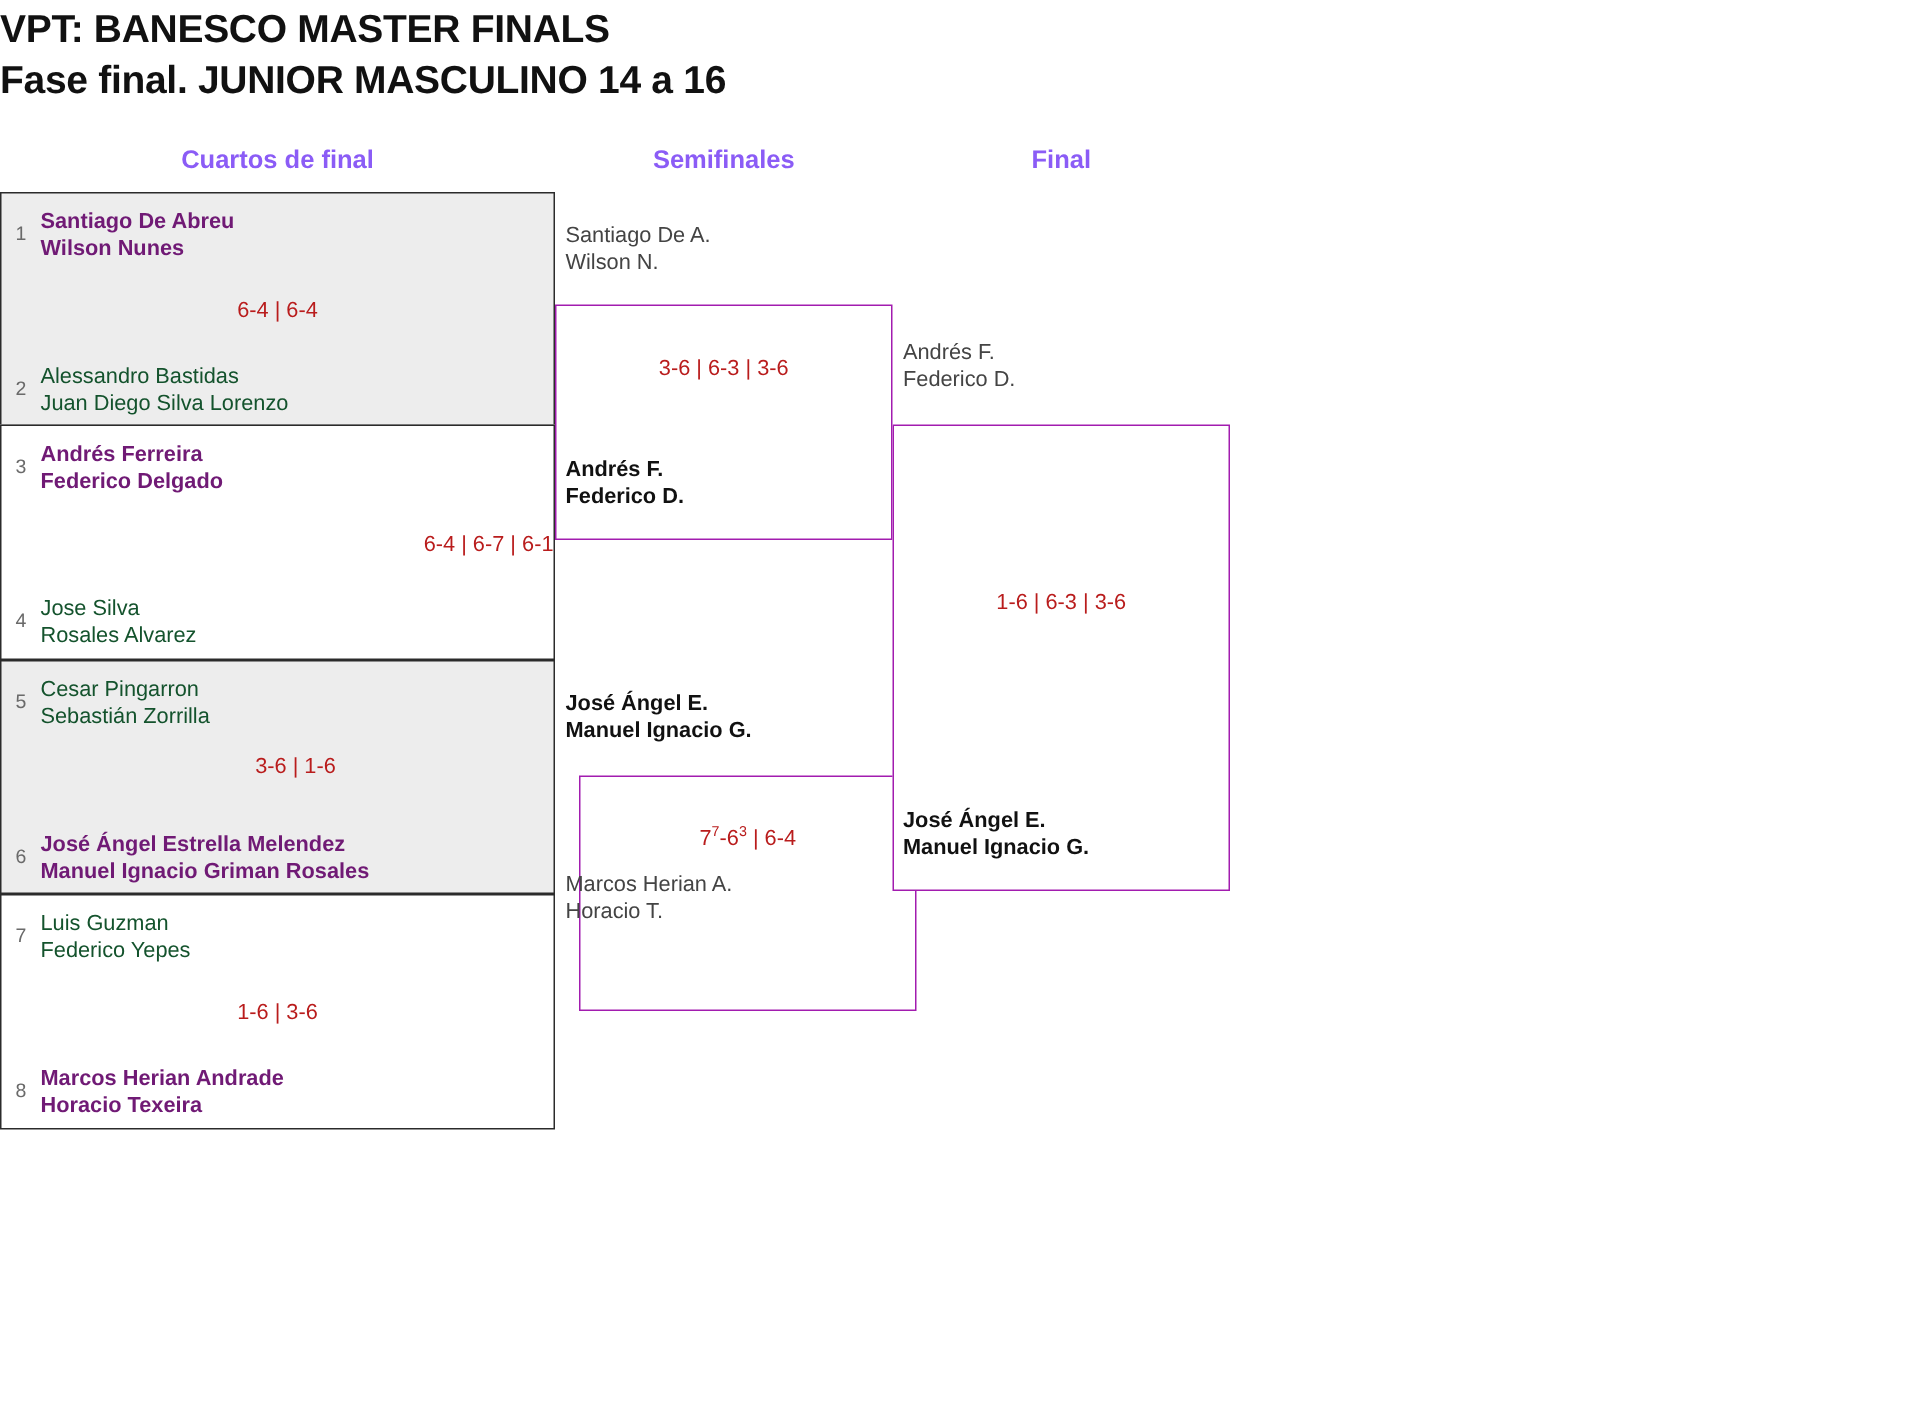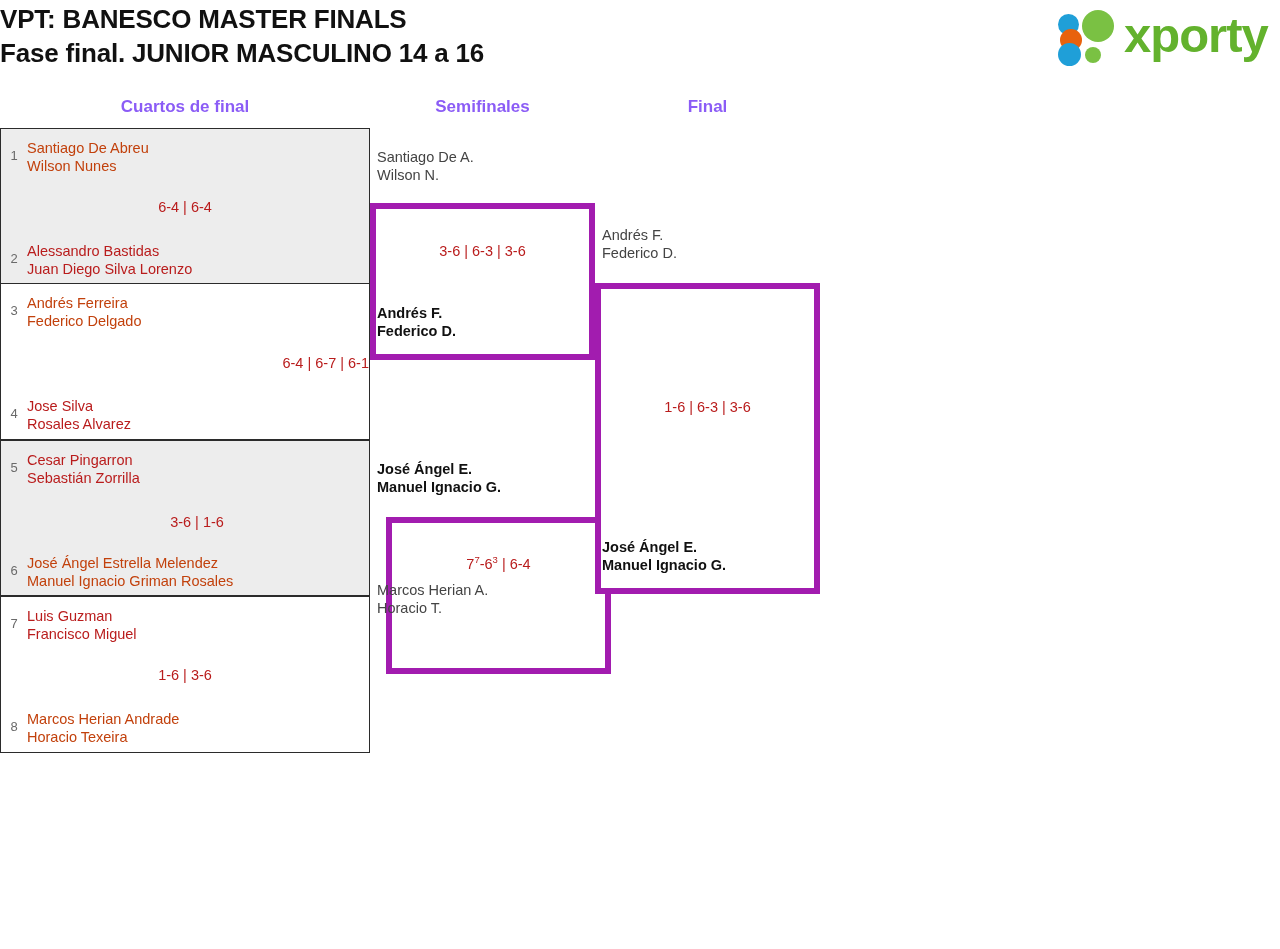--- a/index.html
+++ b/index.html
@@ -62,21 +62,21 @@
     position: absolute;
     left: 0;
     width: 370px;
     border: 1px solid #2b2b2b;
     background: #ffffff;
   }
   .qf.shaded { background: #ededed; }
 
   .sf, .fin {
     position: absolute;
-    border: 6px solid #a21caf;
+    border: 1px solid #a21caf;
     background: #ffffff;
   }
 
   
   .team {
     position: absolute;
     left: 0;
     display: flex;
     align-items: flex-start;
   }
@@ -84,24 +84,24 @@
     width: 26px;
     text-align: center;
     font-size: 13px;
     color: #6a6a6a;
     line-height: 36px;
     flex: 0 0 26px;
   }
   .names {
     font-size: 14.5px;
     line-height: 18px;
-    color: #b91c1c;
+    color: #14532d;
     padding-top: 1px;
   }
-  .names.win { color: #c2410c; font-weight: normal; }
+  .names.win { color: #701a75; font-weight: bold; }
 
   .score {
     position: absolute;
     width: 100%;
     text-align: center;
     font-size: 14.5px;
     color: #b91c1c;
     line-height: 18px;
   }
   .score sup { font-size: 9.5px; vertical-align: super; line-height: 0; }
@@ -119,30 +119,20 @@
 </head>
 <body>
 
 <div class="page">
 
   <div class="title-block">
     <div class="title-line l1">VPT: BANESCO MASTER FINALS</div>
     <div class="title-line l2">Fase final. JUNIOR MASCULINO 14 a 16</div>
   </div>
 
-  <div class="logo">
-    <div class="logo-dots">
-      <div class="dot" style="left:0px;  top:4px;  width:21px; height:21px; background:#1f9fd8;"></div>
-      <div class="dot" style="left:24px; top:0px;  width:32px; height:32px; background:#7ac143;"></div>
-      <div class="dot" style="left:2px;  top:19px; width:22px; height:22px; background:#e8620c;"></div>
-      <div class="dot" style="left:0px;  top:33px; width:23px; height:23px; background:#1f9fd8;"></div>
-      <div class="dot" style="left:27px; top:37px; width:16px; height:16px; background:#7ac143;"></div>
-    </div>
-    <div class="logo-word">xporty</div>
-  </div>
 
   <div class="round-head" style="left:0px;   width:370px;">Cuartos de final</div>
   <div class="round-head" style="left:370px; width:225px;">Semifinales</div>
   <div class="round-head" style="left:595px; width:225px;">Final</div>
 
   <div class="qf shaded" style="top:128px; height:156px;">
     <div class="team" style="top:9px;">
       <span class="seed">1</span>
       <span class="names win">
         <span>Santiago De Abreu</span><br>
@@ -178,36 +168,36 @@
   </div>
 
   <div class="qf shaded" style="top:440px; height:156px;">
     <div class="team" style="top:9px;">
       <span class="seed">5</span>
       <span class="names">
         <span>Cesar Pingarron</span><br>
         <span>Sebastián Zorrilla</span>
       </span>
     </div>
-    <div class="score" style="top:72px;padding-left:24px;">3-6 | 1-6</div>
+    <div class="score" style="top:61px;padding-left:24px;">3-6 | 1-6</div>
     <div class="team" style="top:112px;">
       <span class="seed">6</span>
       <span class="names win">
         <span>José Ángel Estrella Melendez</span><br>
         <span>Manuel Ignacio Griman Rosales</span>
       </span>
     </div>
   </div>
 
   <div class="qf" style="top:596px; height:157px;">
     <div class="team" style="top:9px;">
       <span class="seed">7</span>
       <span class="names">
         <span>Luis Guzman</span><br>
-        <span>Francisco Miguel</span>
+        <span>Federico Yepes</span>
       </span>
     </div>
     <div class="score" style="top:69px;">1-6 | 3-6</div>
     <div class="team" style="top:112px;">
       <span class="seed">8</span>
       <span class="names win">
         <span>Marcos Herian Andrade</span><br>
         <span>Horacio Texeira</span>
       </span>
     </div>

